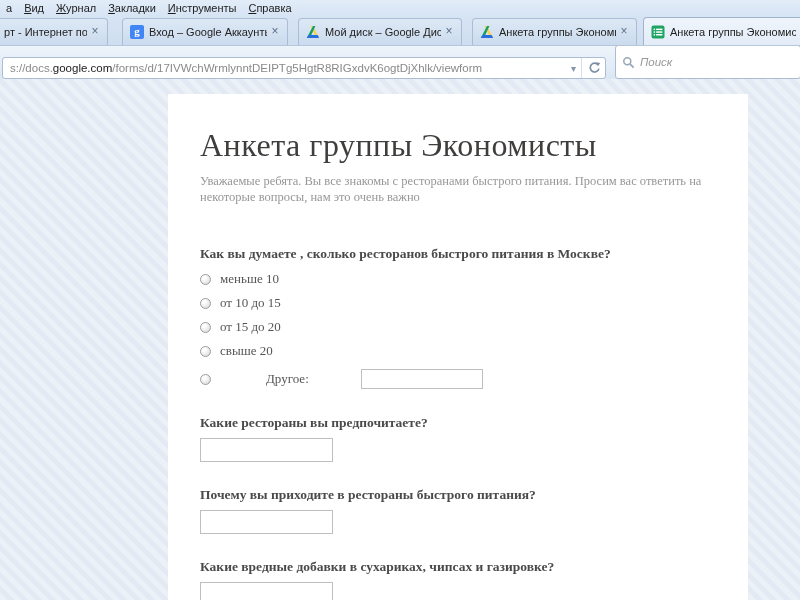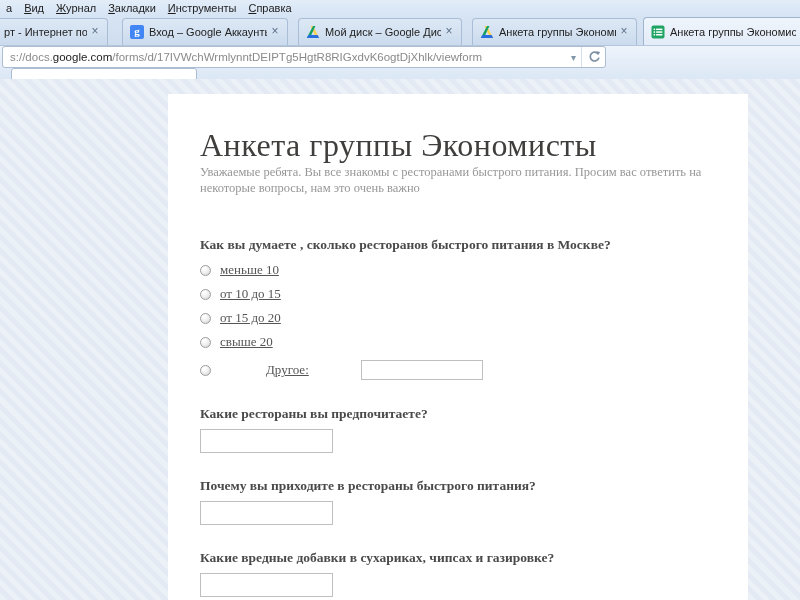--- a/index.html
+++ b/index.html
@@ -39,21 +39,21 @@
     width:14px; height:14px; line-height:13px; text-align:center;
     color:#5e7188; font-size:12px; cursor:default; border-radius:2px;
   }
   .g-fav {
     width:14px; height:14px; background:#4285f4; border-radius:2px;
     color:#fff; font:bold 11px/13px "Liberation Serif", serif; text-align:center;
   }
 
   .navbar {
     height:33px; background:linear-gradient(#eef4fb,#dbe7f5);
-    display:flex; align-items:flex-start; padding:0 4px 0 2px;flex-direction:column;
+    display:flex; align-items:flex-end; padding:0 4px 0 2px;
   }
   .urlbar {
     width:604px; height:22px; background:#fff;
     border:1px solid #abbcd3; border-radius:3px;
     display:flex; align-items:center; padding-left:7px;
     font-size:11.5px; overflow:hidden; flex:0 0 auto;
   }
   .url-text { flex:1; white-space:nowrap; overflow:hidden; color:#8a8a8a; }
   .url-domain { color:#222; }
   .url-ctrl {
@@ -85,35 +85,35 @@
     background:repeating-linear-gradient(45deg,#ecf0f7 0 5px,#e3eaf4 5px 10px);
     position:relative;
   }
   .form-card {
     position:absolute; left:168px; top:15px; width:580px; bottom:-10px;
     background:#ffffff; padding:33px 36px 20px 32px;
     font-family:"Liberation Serif", serif;
   }
   .form-title { font-size:32px; font-weight:normal; color:#403e3c; letter-spacing:0.5px; }
   .form-desc {
-    margin-top:0; max-width:510px; font-size:12.5px; line-height:16px; color:#979797;
+    margin-top:9px; max-width:510px; font-size:12.5px; line-height:16px; color:#979797;
   }
   .q-label {
     font-size:13.5px; font-weight:bold; color:#4a4a4a; line-height:17px;
   }
   .q1-label { margin-top:40px; }
   .radio-list { margin-top:10px; }
   .radio-row { display:flex; align-items:center; margin-bottom:10px; height:14px; }
   .radio {
     width:11px; height:11px; border-radius:50%;
     border:1px solid #9d9d9d;
     background:radial-gradient(circle at 35% 30%, #fdfdfd 20%, #d9d9d9 90%);
     margin-right:9px; flex:0 0 11px; cursor:default;
   }
-  .radio-label { font-size:13px; color:#555;text-decoration:underline; }
+  .radio-label { font-size:13px; color:#555; }
   .other-input {
     margin-left:6px; width:122px; height:20px;
     border:1px solid #bfbfbf; background:#fff; outline:none;
     font-family:"Liberation Serif", serif; font-size:12px; padding:0 3px;
   }
   .q-block { margin-top:24px; }
   .text-input {
     display:block; margin-top:7px; width:133px; height:24px;
     border:1px solid #bfbfbf; background:#fff; outline:none;
     font-family:"Liberation Serif", serif; font-size:12px; padding:0 3px;

